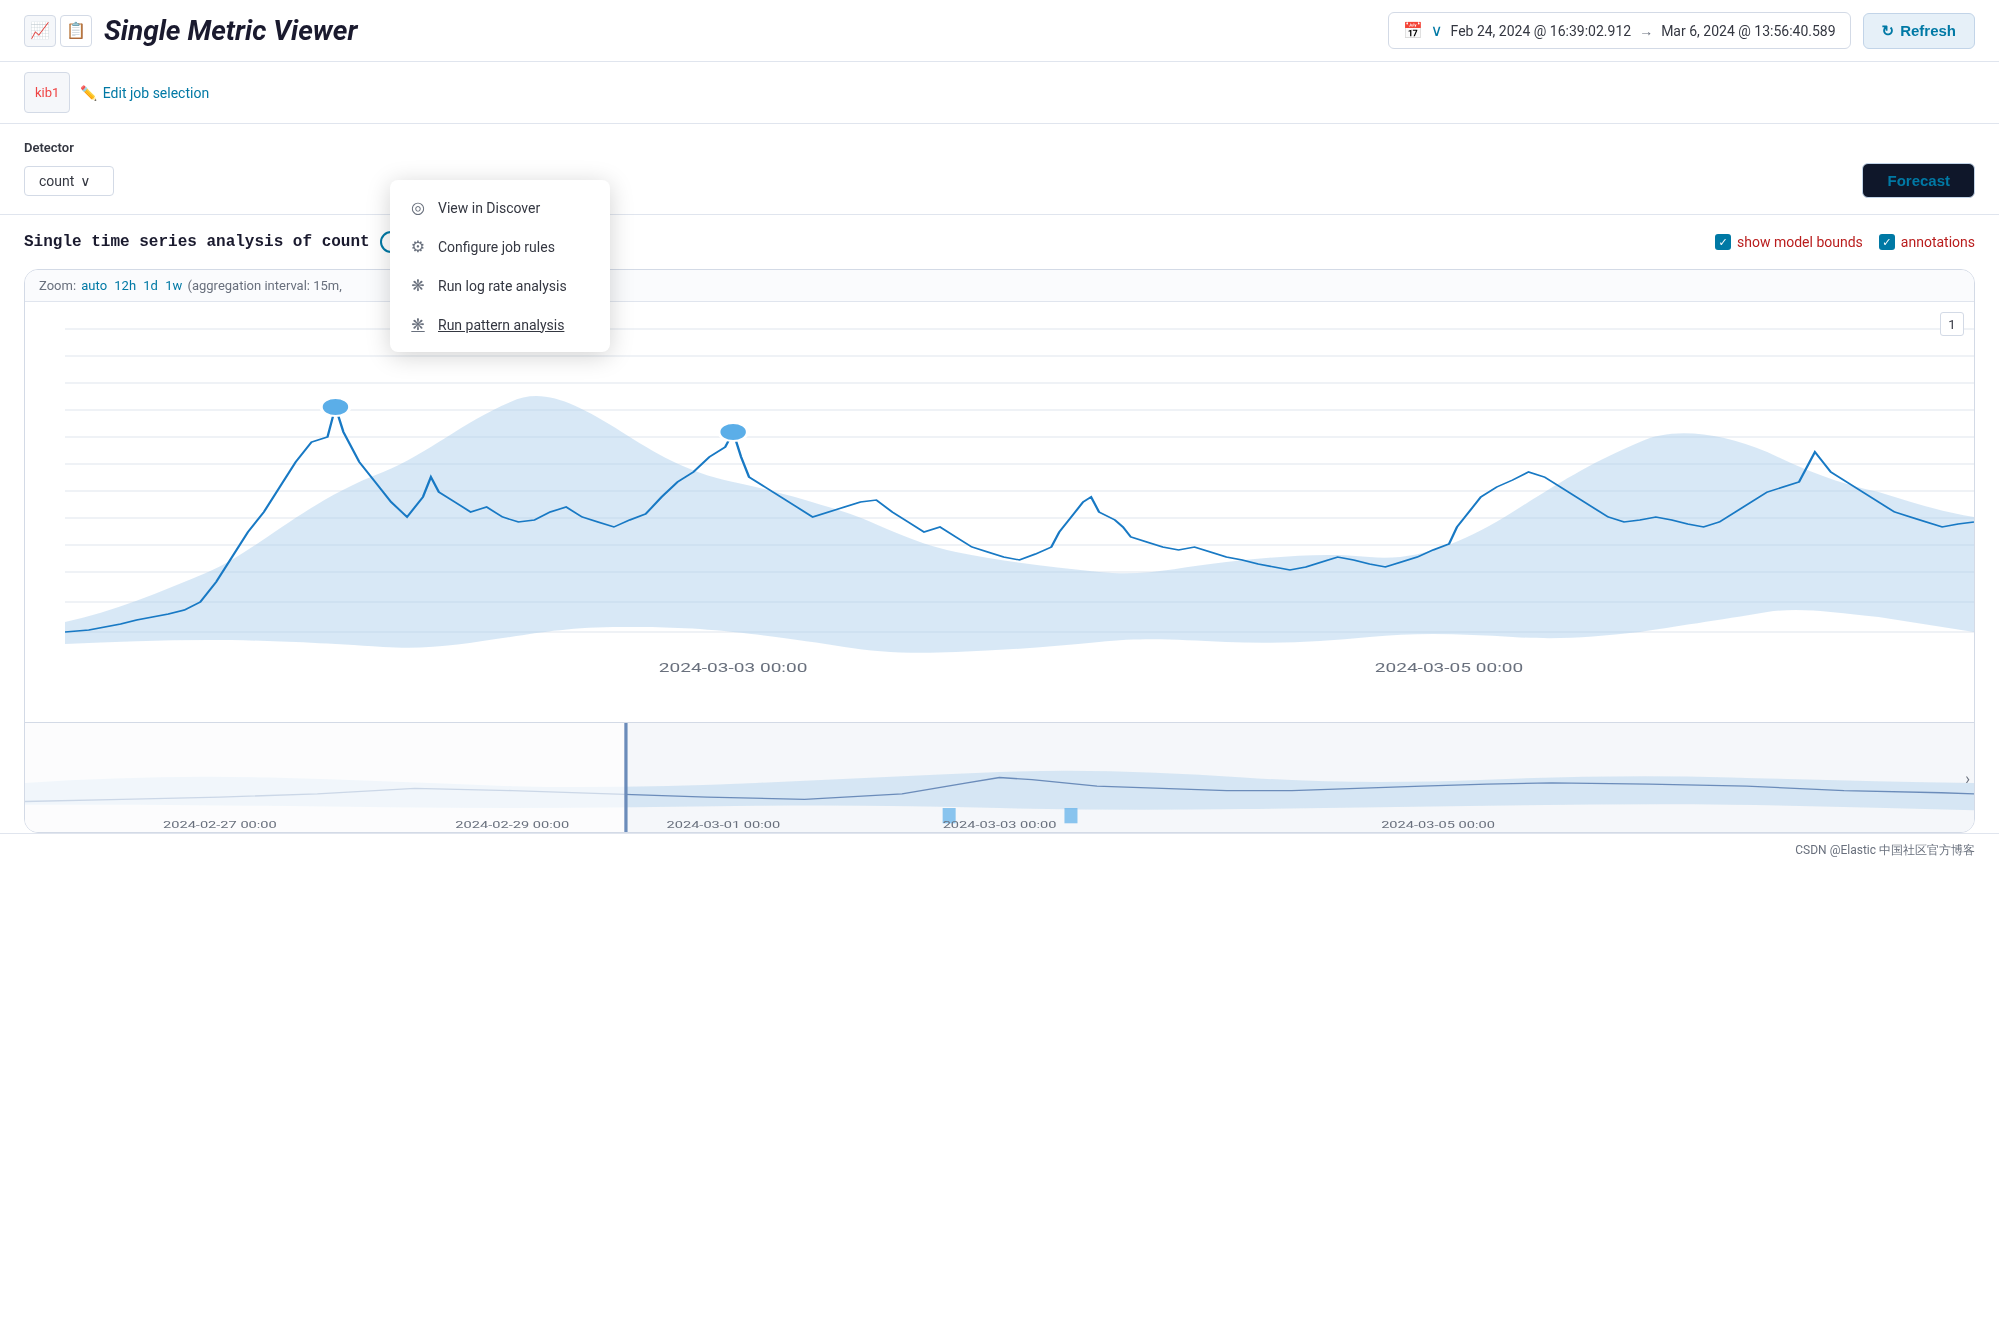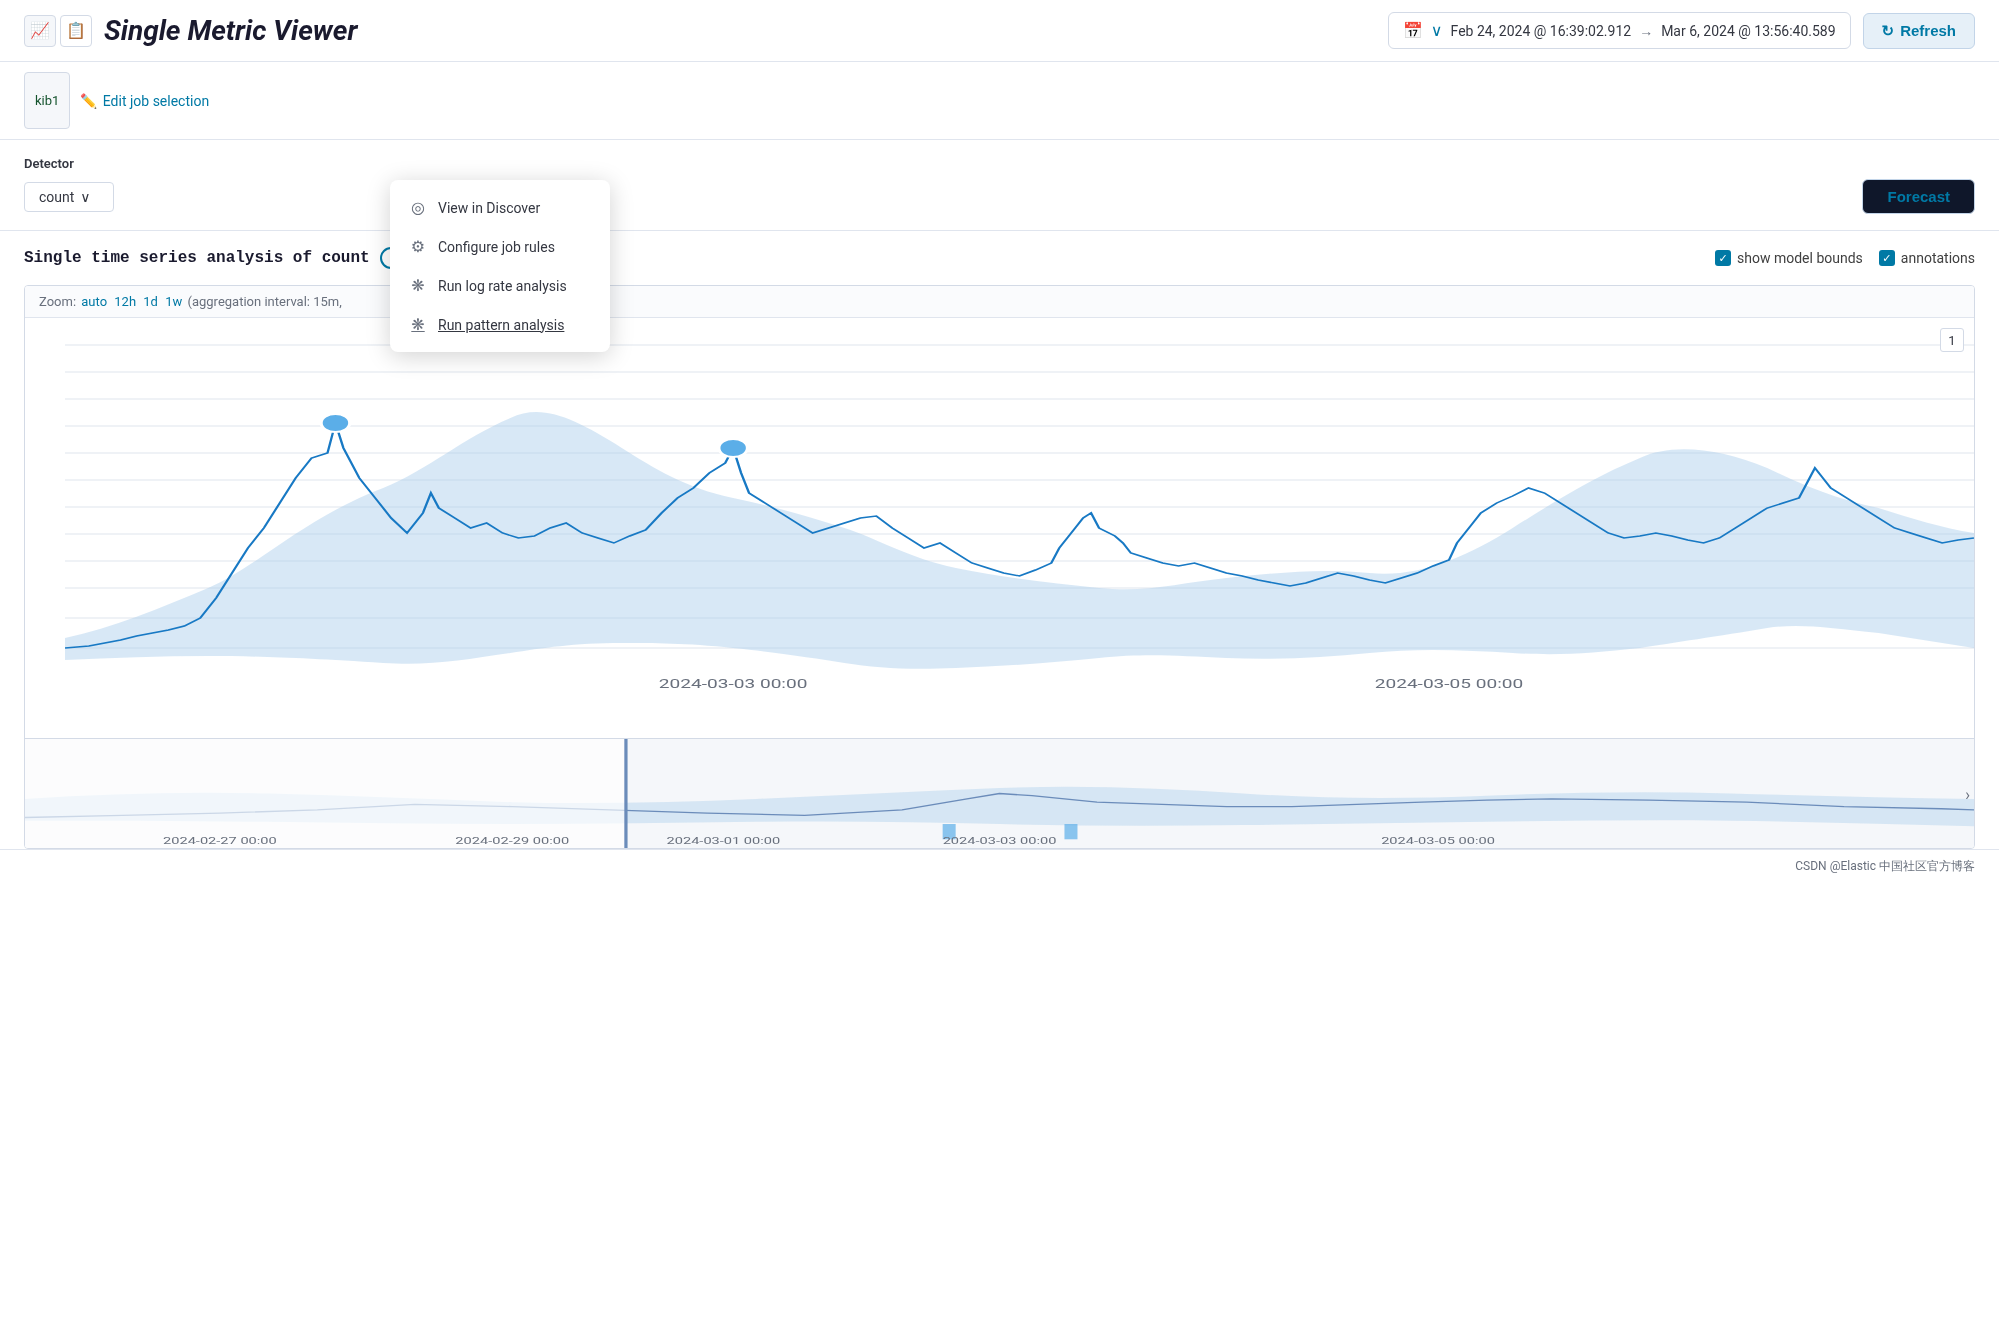--- a/index.html
+++ b/index.html
@@ -12,39 +12,39 @@
     .icon-btn.active { background: #f5f7fa; }
     .page-title { font-size: 28px; font-weight: 700; color: #1a1a2e; font-style: italic; }
     .header-right { display: flex; align-items: center; gap: 12px; }
     .date-range { display: flex; align-items: center; gap: 8px; border: 1px solid #d3dae6; border-radius: 6px; padding: 8px 14px; background: #fff; cursor: pointer; }
     .date-icon { color: #0079a5; font-size: 16px; }
     .date-text { color: #343741; font-size: 14px; }
     .date-arrow { color: #69707d; }
     .refresh-btn { background: #e6f0f8; border: 1px solid #c2d4e8; border-radius: 6px; padding: 8px 18px; color: #0079a5; font-size: 15px; font-weight: 600; cursor: pointer; display: flex; align-items: center; gap: 6px; }
 
     .breadcrumb-bar { display: flex; align-items: center; padding: 10px 24px; gap: 10px; border-bottom: 1px solid #e0e5ee; }
-    .kib-badge { background: #f5f7fa; border: 1px solid #d3dae6; border-radius: 4px; padding: 20px 10px; font-size: 13px; color: #14532d; text-align: center; }
+    .kib-badge { background: #f5f7fa; border: 1px solid #d3dae6; border-radius: 4px; padding: 12px 10px; font-size: 13px; color: #ef4444; text-align: center; }
     .edit-job { display: flex; align-items: center; gap: 5px; color: #0079a5; cursor: pointer; font-size: 14px; }
     .edit-icon { color: #0079a5; }
 
     .controls-bar { padding: 16px 24px; border-bottom: 1px solid #e0e5ee; }
     .detector-label { font-size: 13px; font-weight: 600; color: #343741; margin-bottom: 8px; }
     .controls-row { display: flex; align-items: center; justify-content: space-between; }
     .count-select { display: flex; align-items: center; gap: 6px; border: 1px solid #d3dae6; border-radius: 4px; padding: 6px 14px; background: #fff; cursor: pointer; font-size: 14px; color: #343741; min-width: 90px; }
     .forecast-btn { background: #0f172a; border: 1px solid #c2d4e8; border-radius: 6px; padding: 8px 24px; color: #0079a5; font-size: 15px; font-weight: 600; cursor: pointer; }
 
     .analysis-section { padding: 16px 24px 0; }
     .analysis-header { display: flex; align-items: center; gap: 10px; margin-bottom: 12px; }
     .analysis-title { font-size: 16px; font-weight: 700; color: #1a1a2e; font-family: Liberation Mono, monospace; }
     .info-icon { width: 22px; height: 22px; border-radius: 50%; border: 2px solid #0079a5; color: #0079a5; display: flex; align-items: center; justify-content: center; font-size: 12px; cursor: pointer; }
     .chart-controls { display: flex; align-items: center; gap: 16px; margin-left: auto; }
     .checkbox-item { display: flex; align-items: center; gap: 6px; cursor: pointer; }
     .checkbox-box { width: 16px; height: 16px; border-radius: 3px; background: #0079a5; display: flex; align-items: center; justify-content: center; }
     .checkbox-check { color: white; font-size: 11px; }
-    .checkbox-label { font-size: 14px; color: #404040; }
+    .checkbox-label { font-size: 14px; color: #b91c1c; }
 
     .chart-area { margin: 0 24px; border: 1px solid #d3dae6; border-radius: 4px; background: #fff; position: relative; overflow: hidden; }
     .chart-zoom { padding: 8px 14px; font-size: 13px; color: #69707d; background: #fafbfd; border-bottom: 1px solid #e0e5ee; }
     .zoom-label { color: #69707d; }
     .zoom-links { color: #0079a5; }
     .zoom-links span { margin: 0 2px; cursor: pointer; }
 
     .main-chart { height: 420px; position: relative; background: #fff; }
     .y-axis { position: absolute; left: 0; top: 0; bottom: 40px; width: 40px; display: flex; flex-direction: column; justify-content: space-between; padding: 10px 6px; }
     .y-label { font-size: 11px; color: #69707d; text-align: right; }
@@ -124,21 +124,21 @@
       <div class="checkbox-item">
         <div class="checkbox-box">
           <span class="checkbox-check">✓</span>
         </div>
         <span class="checkbox-label">annotations</span>
       </div>
     </div>
   </div>
 </div>
 
-<div class="chart-area" style="margin: 16px 24px 0 24px;">
+<div class="chart-area" style="margin: 16px 24px 0 24px; border-radius: 14px;">
   <div class="chart-zoom">
     <span class="zoom-label">Zoom:</span>
     <span class="zoom-links">
       <span>auto</span>
       <span>12h</span>
       <span>1d</span>
       <span>1w</span>
     </span>
     <span> (aggregation interval: 15m,</span>
   </div>

